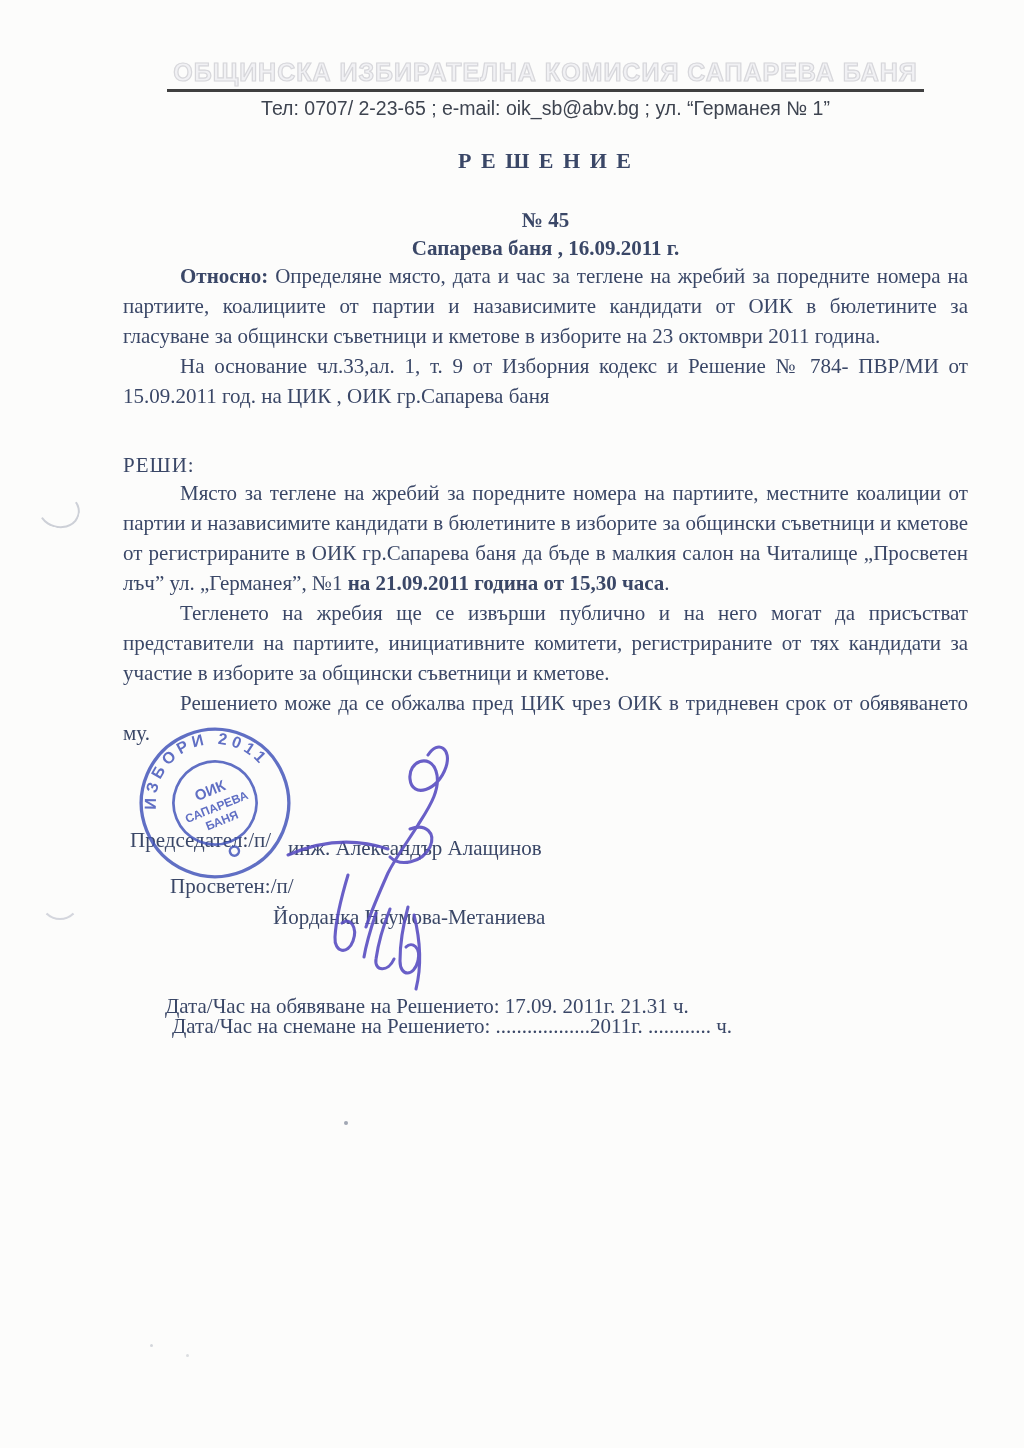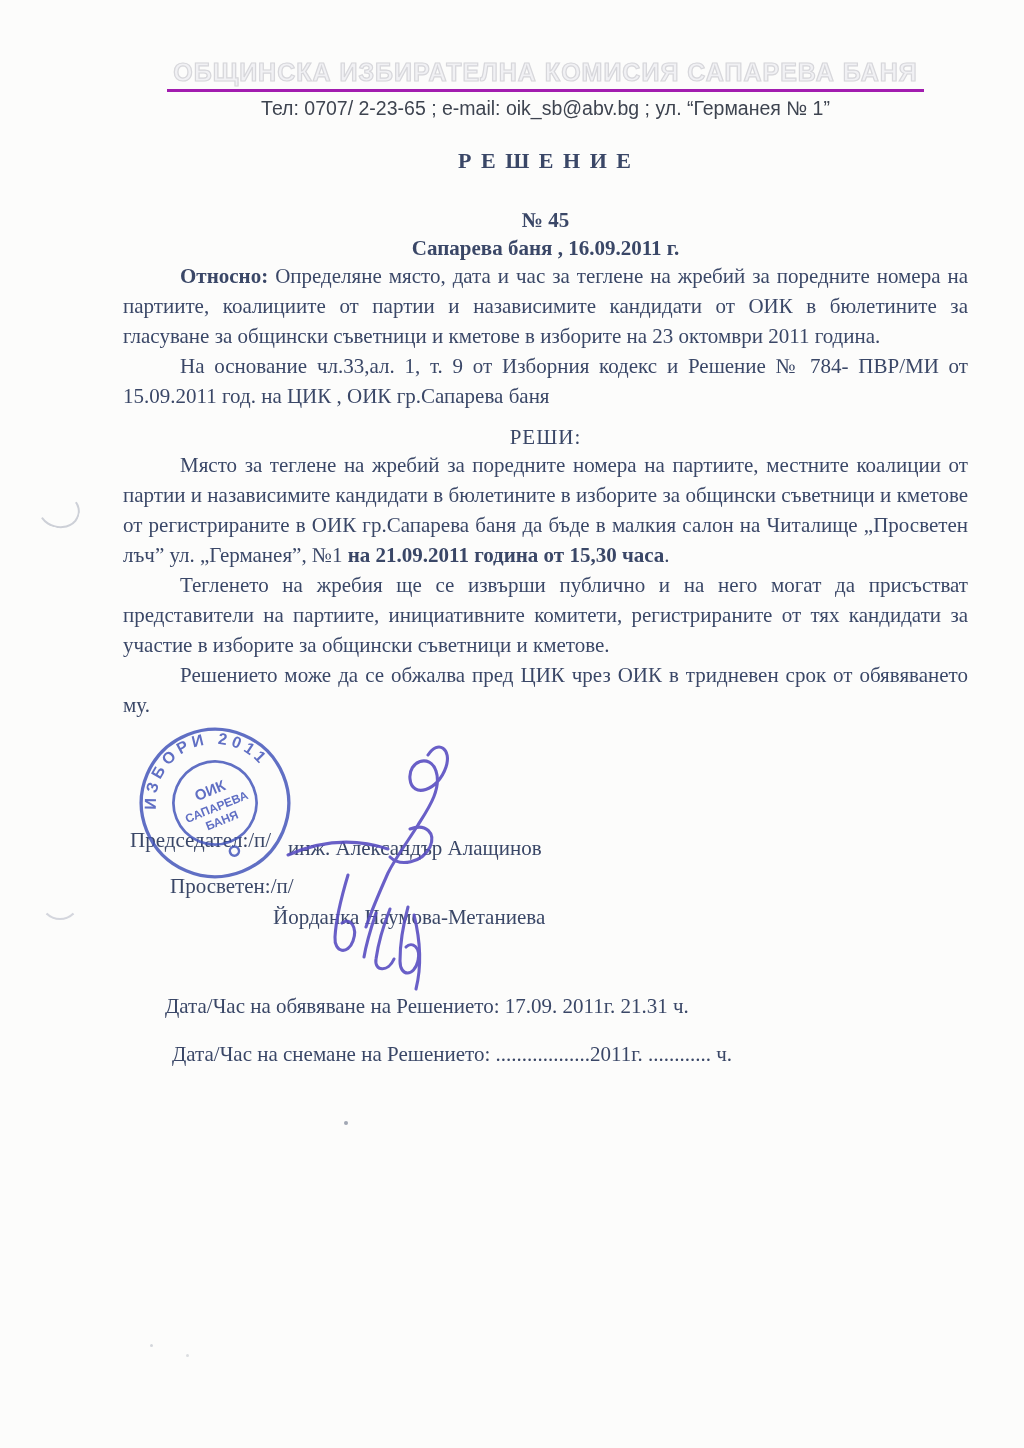--- a/index.html
+++ b/index.html
@@ -28,21 +28,21 @@
     font-family:"Liberation Sans", sans-serif;
     font-weight:bold;
     font-size:25px;
     letter-spacing:1px;
     color:#f1f1f4;
     -webkit-text-stroke:1.2px var(--faint-header);
     text-shadow:0 0 1px #e2e2e6;
   }
   .head-org span{
     display:inline-block;
-    border-bottom:3px solid #a21caf;
+    border-bottom:3px solid #404040;
     padding:0 6px 2px 6px;
   }
   .contact{
     margin-top:5px;
     text-align:center;
     font-family:"Liberation Sans", sans-serif;
     font-size:19.5px;
     color:var(--contact-text);
   }
   .title{
@@ -67,36 +67,35 @@
   p.body-p{
     margin:0;
     font-size:21px;
     line-height:30px;
     text-align:justify;
     text-indent:57px;
   }
   .p1{margin-top:38px;}
   .p2{margin-top:31px;}
   .reshi{
-    margin-top:14px;
-    text-align:center;
+    margin-top:42px;
     font-size:21px;
     letter-spacing:1px;
   }
   .p3{margin-top:27px;}
   .p4{margin-top:25px;}
   .p5{margin-top:24px; text-indent:0; text-align:left;}
   .b{font-weight:bold;}
   .abs{position:absolute; font-size:21px; white-space:nowrap;}
   .sig-label-chair{left:130px; top:828px;}
   .sig-name-chair{left:288px; top:836px;}
   .sig-label-sec{left:170px; top:874px;}
   .sig-name-sec{left:273px; top:905px;}
   .foot1{left:165px; top:994px;}
-  .foot2{left:172px; top:1042px;}
+  .foot2{left:172px; top:1014px;}
   .stamp-svg{position:absolute; left:132px; top:720px; opacity:.82;}
   .sign-svg{position:absolute; left:260px; top:733px; opacity:.9;}
   .stamp-svg text{fill:var(--stamp-blue); font-family:"Liberation Sans", sans-serif; font-weight:bold;}
   .artifact1{
     position:absolute;left:38px;top:492px;width:38px;height:32px;
     border:2.5px solid rgba(96,106,134,.30);
     border-top-color:transparent;border-left-color:transparent;
     border-radius:50%;
     transform:rotate(14deg);
   }

